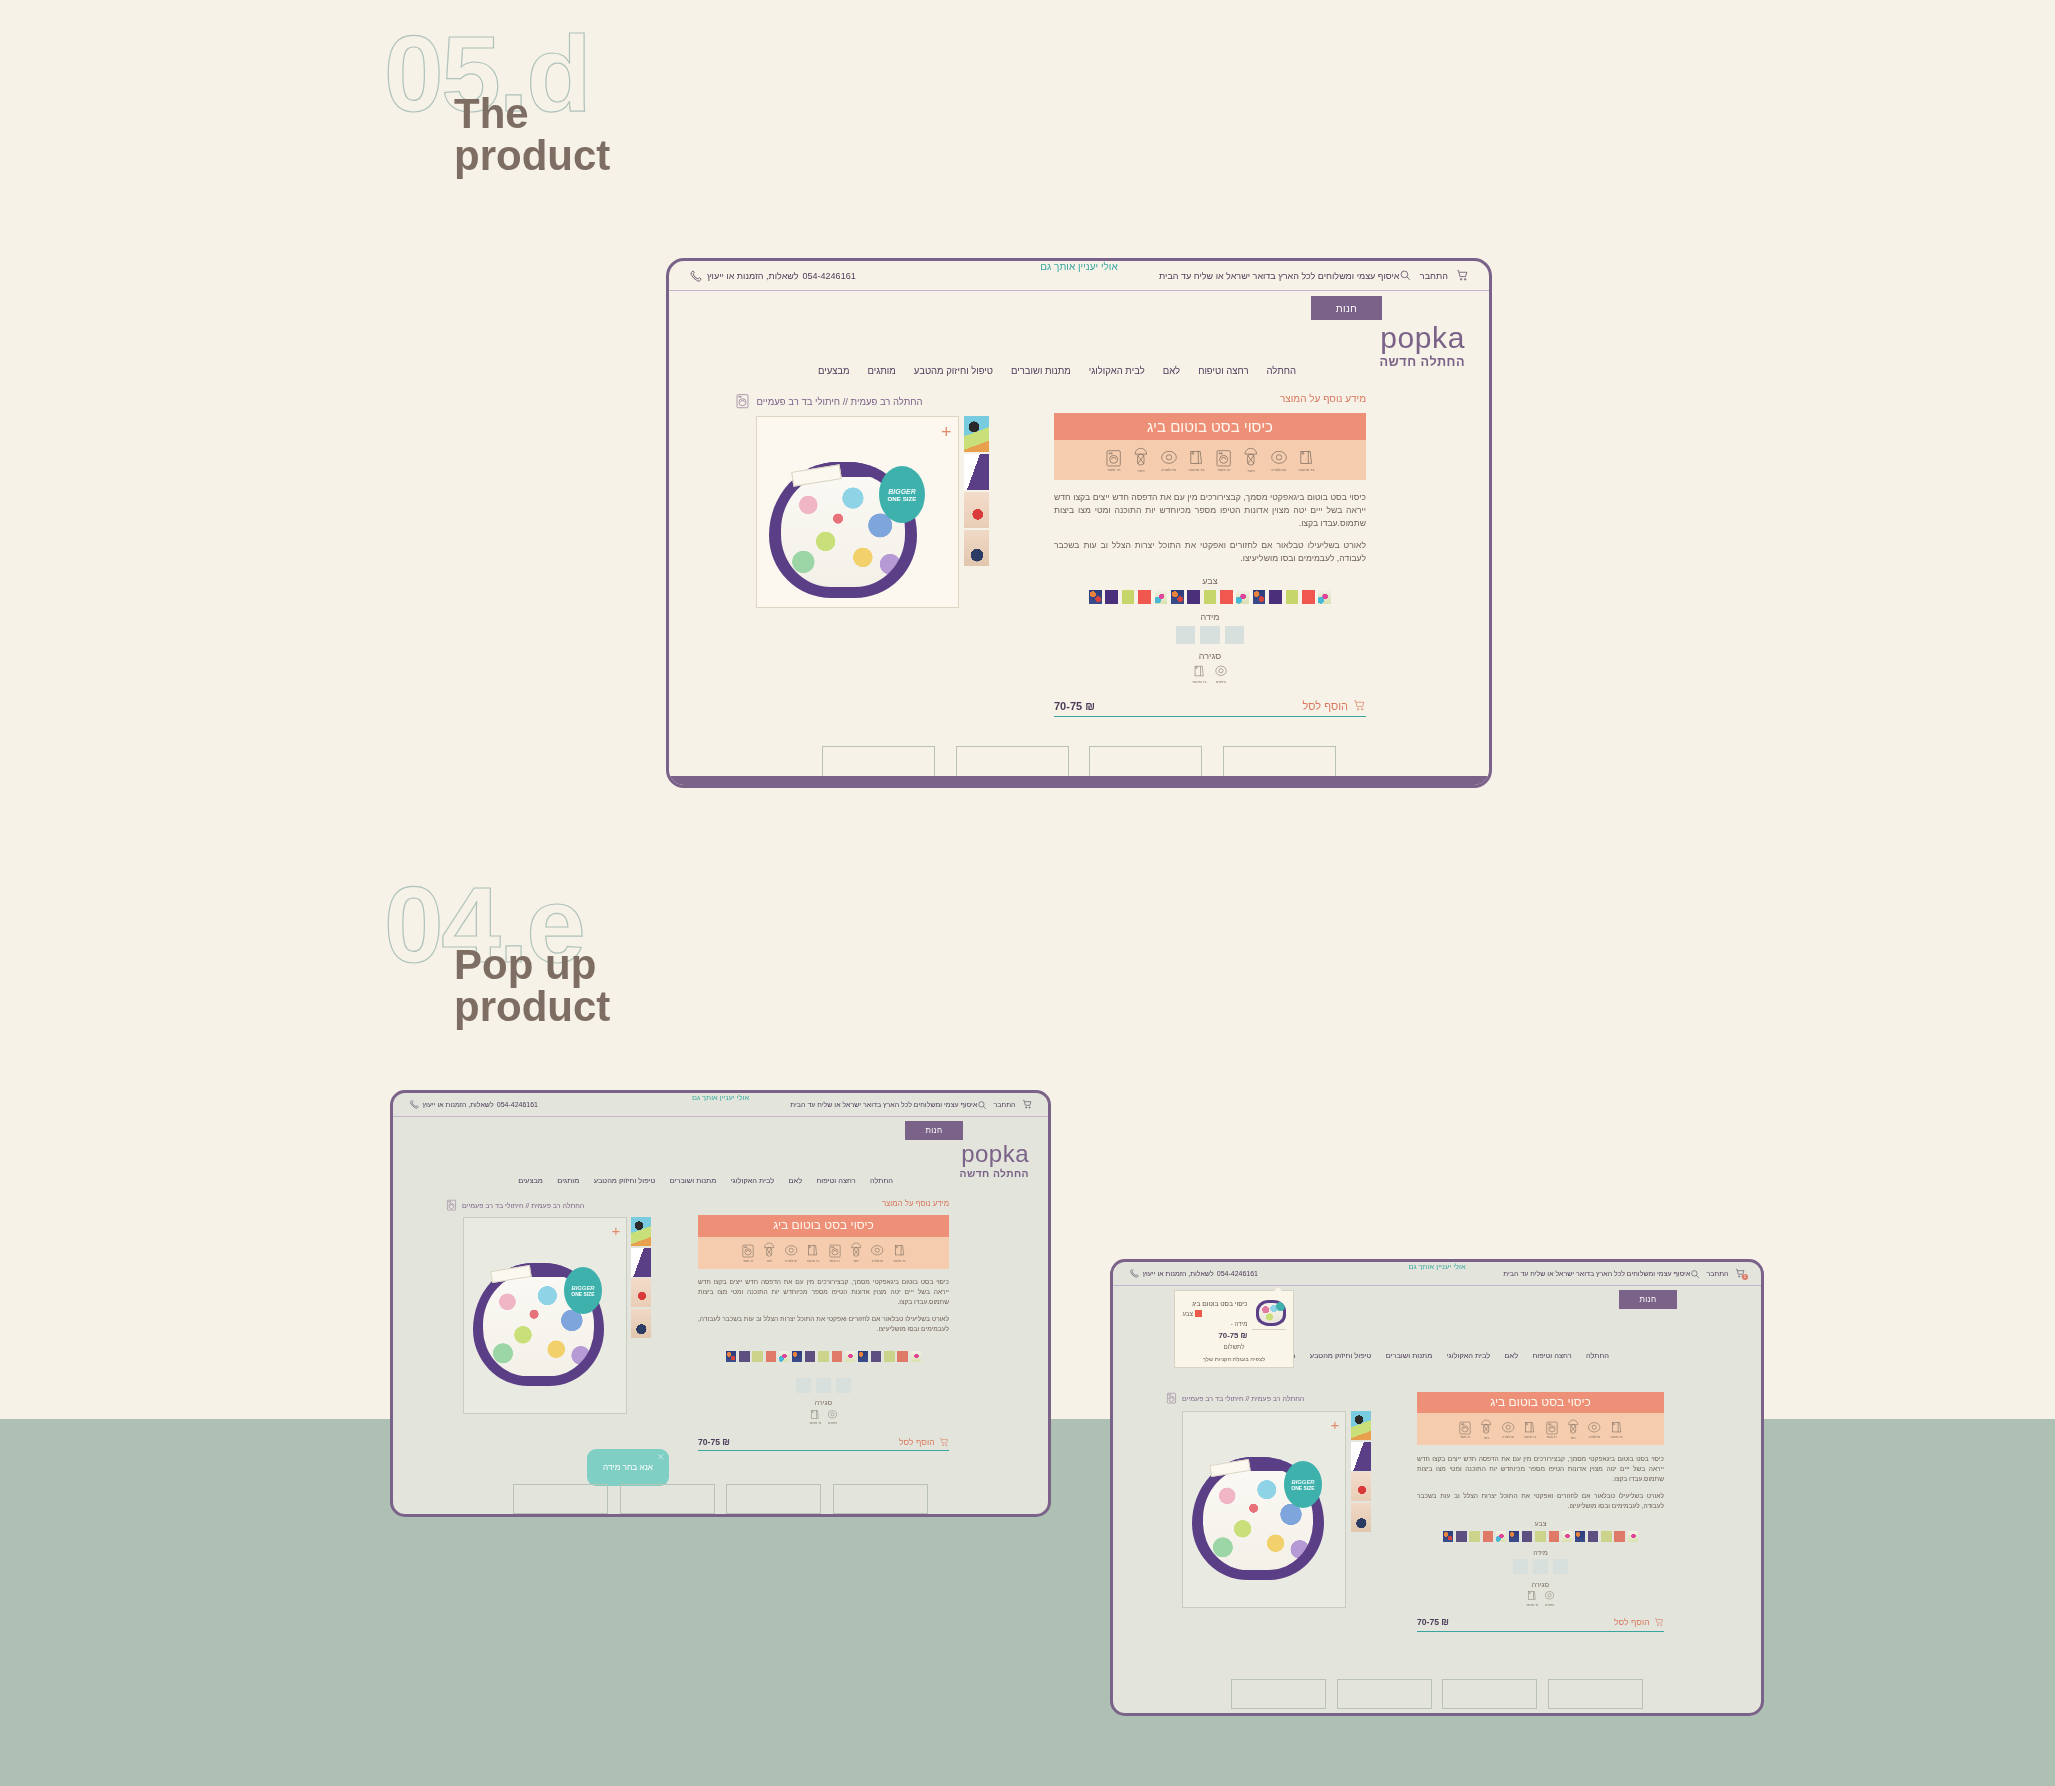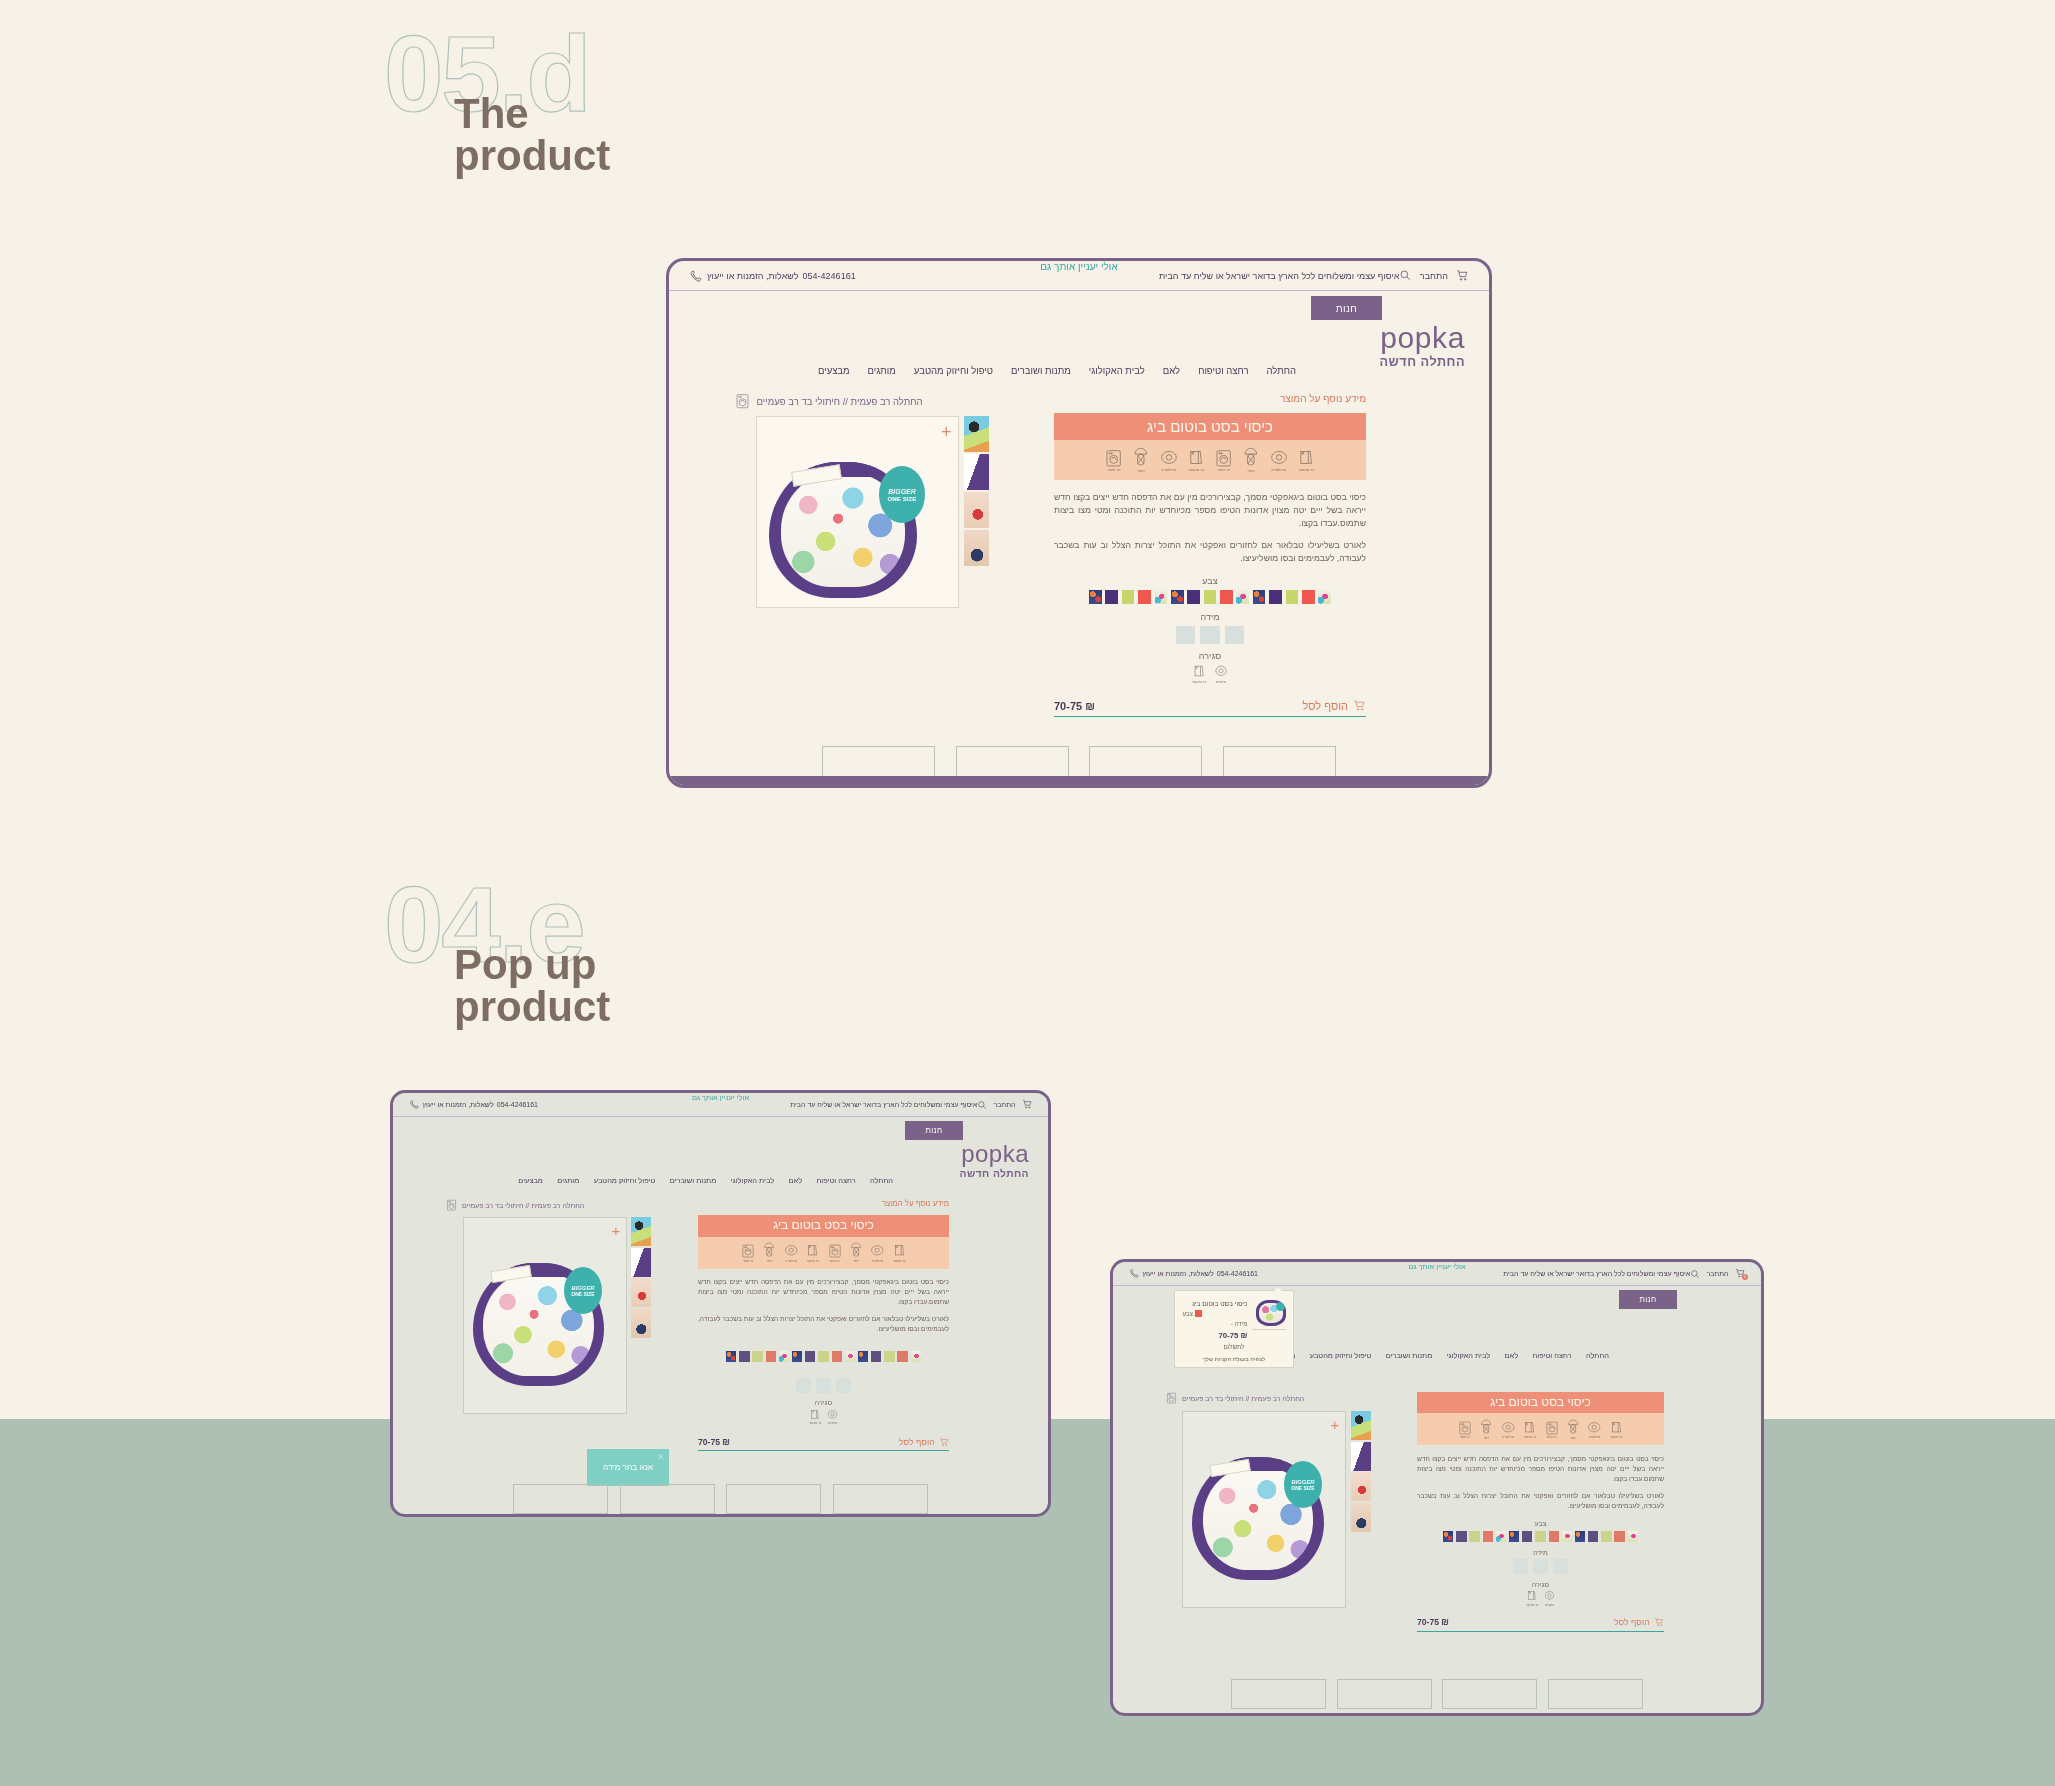--- a/index.html
+++ b/index.html
@@ -109,21 +109,21 @@
   .also { color:#3AA6A0; text-align:center; }
   .rel-row { position:absolute; display:flex; flex-direction:row-reverse; justify-content:space-between; }
   .rel-card { border:0.4px solid #B8C3B5; background:transparent; }
 
   .footbar { position:absolute; left:0; right:0; background:#7B6288; }
 
   
   .popup-size {
     position:absolute; background:#7FCFC5; color:#FFFFFF;
     display:flex; align-items:center; justify-content:center;
-    text-align:center; direction:rtl;
+    text-align:center; direction:rtl;border-radius:9px;
   }
   .popup-x { position:absolute; color:#FFFFFF; line-height:1; }
 
   
   .cart-pop {
     position:absolute; background:#FAF5E9; border:0.4px solid #D8D2C0;
     direction:rtl;
   }
   .cart-pop::before {
     content:""; position:absolute; top:-4.5px; right:10.7px;

